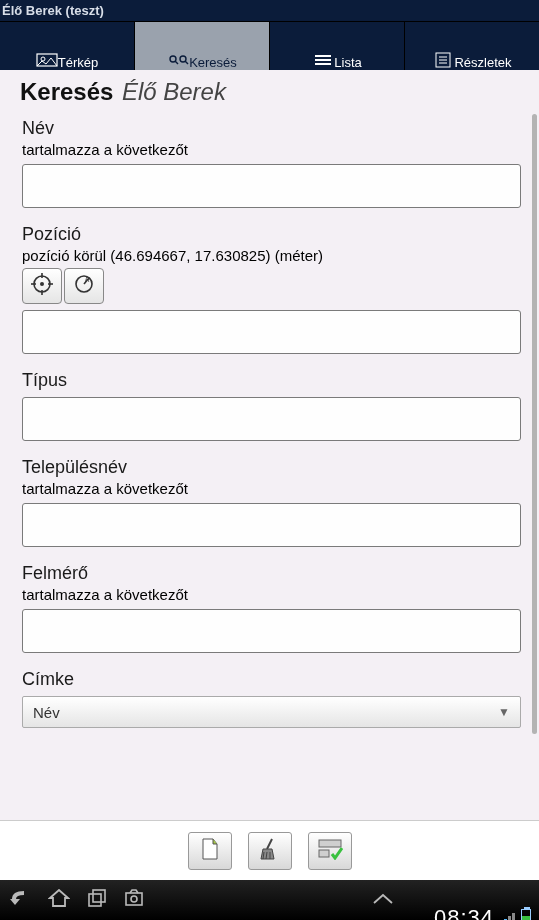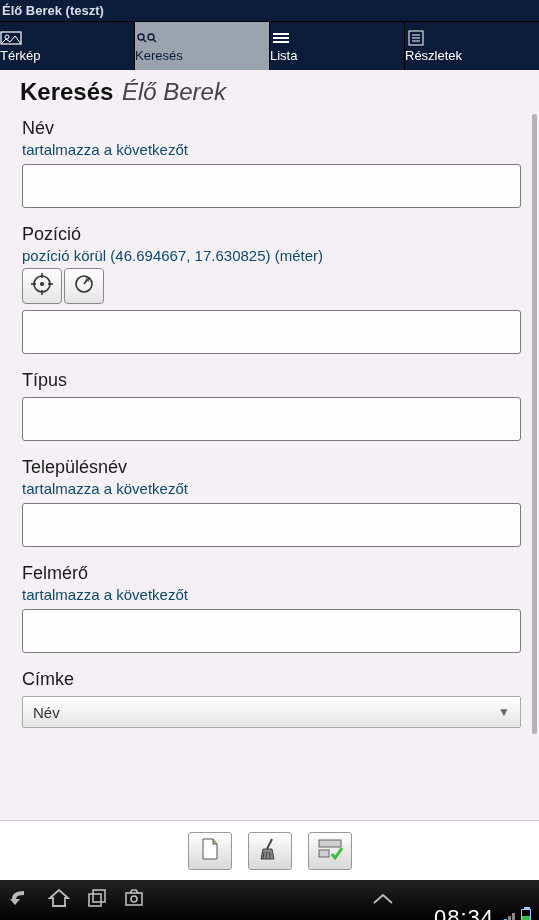--- a/index.html
+++ b/index.html
@@ -4,39 +4,39 @@
 <style>
   * { box-sizing: border-box; margin: 0; padding: 0; }
   html, body { width: 539px; height: 920px; font-family: Arial, Helvetica, sans-serif; background:#000; overflow:hidden; }
   .screen { width:539px; height:920px; background:#f4f0f5; display:flex; flex-direction:column; }
 
   
   .titlebar { height:22px; background:#0b1c3a; color:#d8dee8; font-size:13px; font-weight:bold; padding:3px 2px; border-bottom:1px solid #000; }
 
   
   .tabs { height:48px; background:#0b1c3a; display:flex; }
-  .tab { flex:1; color:#fff; text-align:center; font-size:14px; display:flex; flex-direction:column; align-items:flex-start; justify-content:center; border-right:1px solid #000; cursor:pointer; }
+  .tab { flex:1; color:#fff; text-align:center; font-size:14px; display:flex; flex-direction:row; align-items:flex-end; justify-content:center; border-right:1px solid #000; cursor:pointer; }
   .tab:last-child { border-right:none; }
   .tab .ticon { width:22px; height:16px; margin-bottom:2px; display:flex; align-items:center; justify-content:center; }
   .tab.active { background:#9aa2ad; color:#0b1c3a; }
   .tab span.lbl { font-size:13px; }
 
   
   .pagehead { padding:8px 6px 0 20px; color:#111; }
   .pagehead .t1 { font-size:24px; font-weight:bold; display:inline; }
   .pagehead .t2 { font-size:24px; font-style:italic; color:#444; display:inline; margin-left:4px; }
 
   
   .content-wrap { flex:1; position:relative; overflow:hidden; }
   .content { position:absolute; left:0; right:10px; top:0; bottom:0; overflow-y:auto; padding:12px 8px 8px 22px; }
   .scrollbar { position:absolute; right:2px; top:8px; width:5px; height:620px; background:#b3b3b3; border-radius:3px; }
 
   .field { margin-bottom:16px; color:#222; }
   .field .lbl { font-size:18px; color:#1a1a1a; }
-  .field .sub { font-size:15px; color:#0c4a6e; margin-top:2px; }
+  .field .sub { font-size:15px; color:#000000; margin-top:2px; }
   .textbox { margin-top:6px; width:100%; height:44px; border:1px solid #7a7a7a; background:#fefefe; border-radius:3px; }
 
   .iconrow { display:flex; gap:2px; margin-top:4px; }
   .squarebtn { width:40px; height:36px; border:1px solid #888; border-radius:4px; background:linear-gradient(#fff,#e5e5e5); display:flex; align-items:center; justify-content:center; cursor:pointer; }
 
   
   .select { margin-top:6px; width:100%; height:32px; border:1px solid #aaa; background:linear-gradient(#fff,#e5e5e5); border-radius:2px; display:flex; align-items:center; justify-content:space-between; padding:0 10px; font-size:15px; color:#333; cursor:pointer; }
   .select .chev { color:#666; font-size:12px; }
 
   

